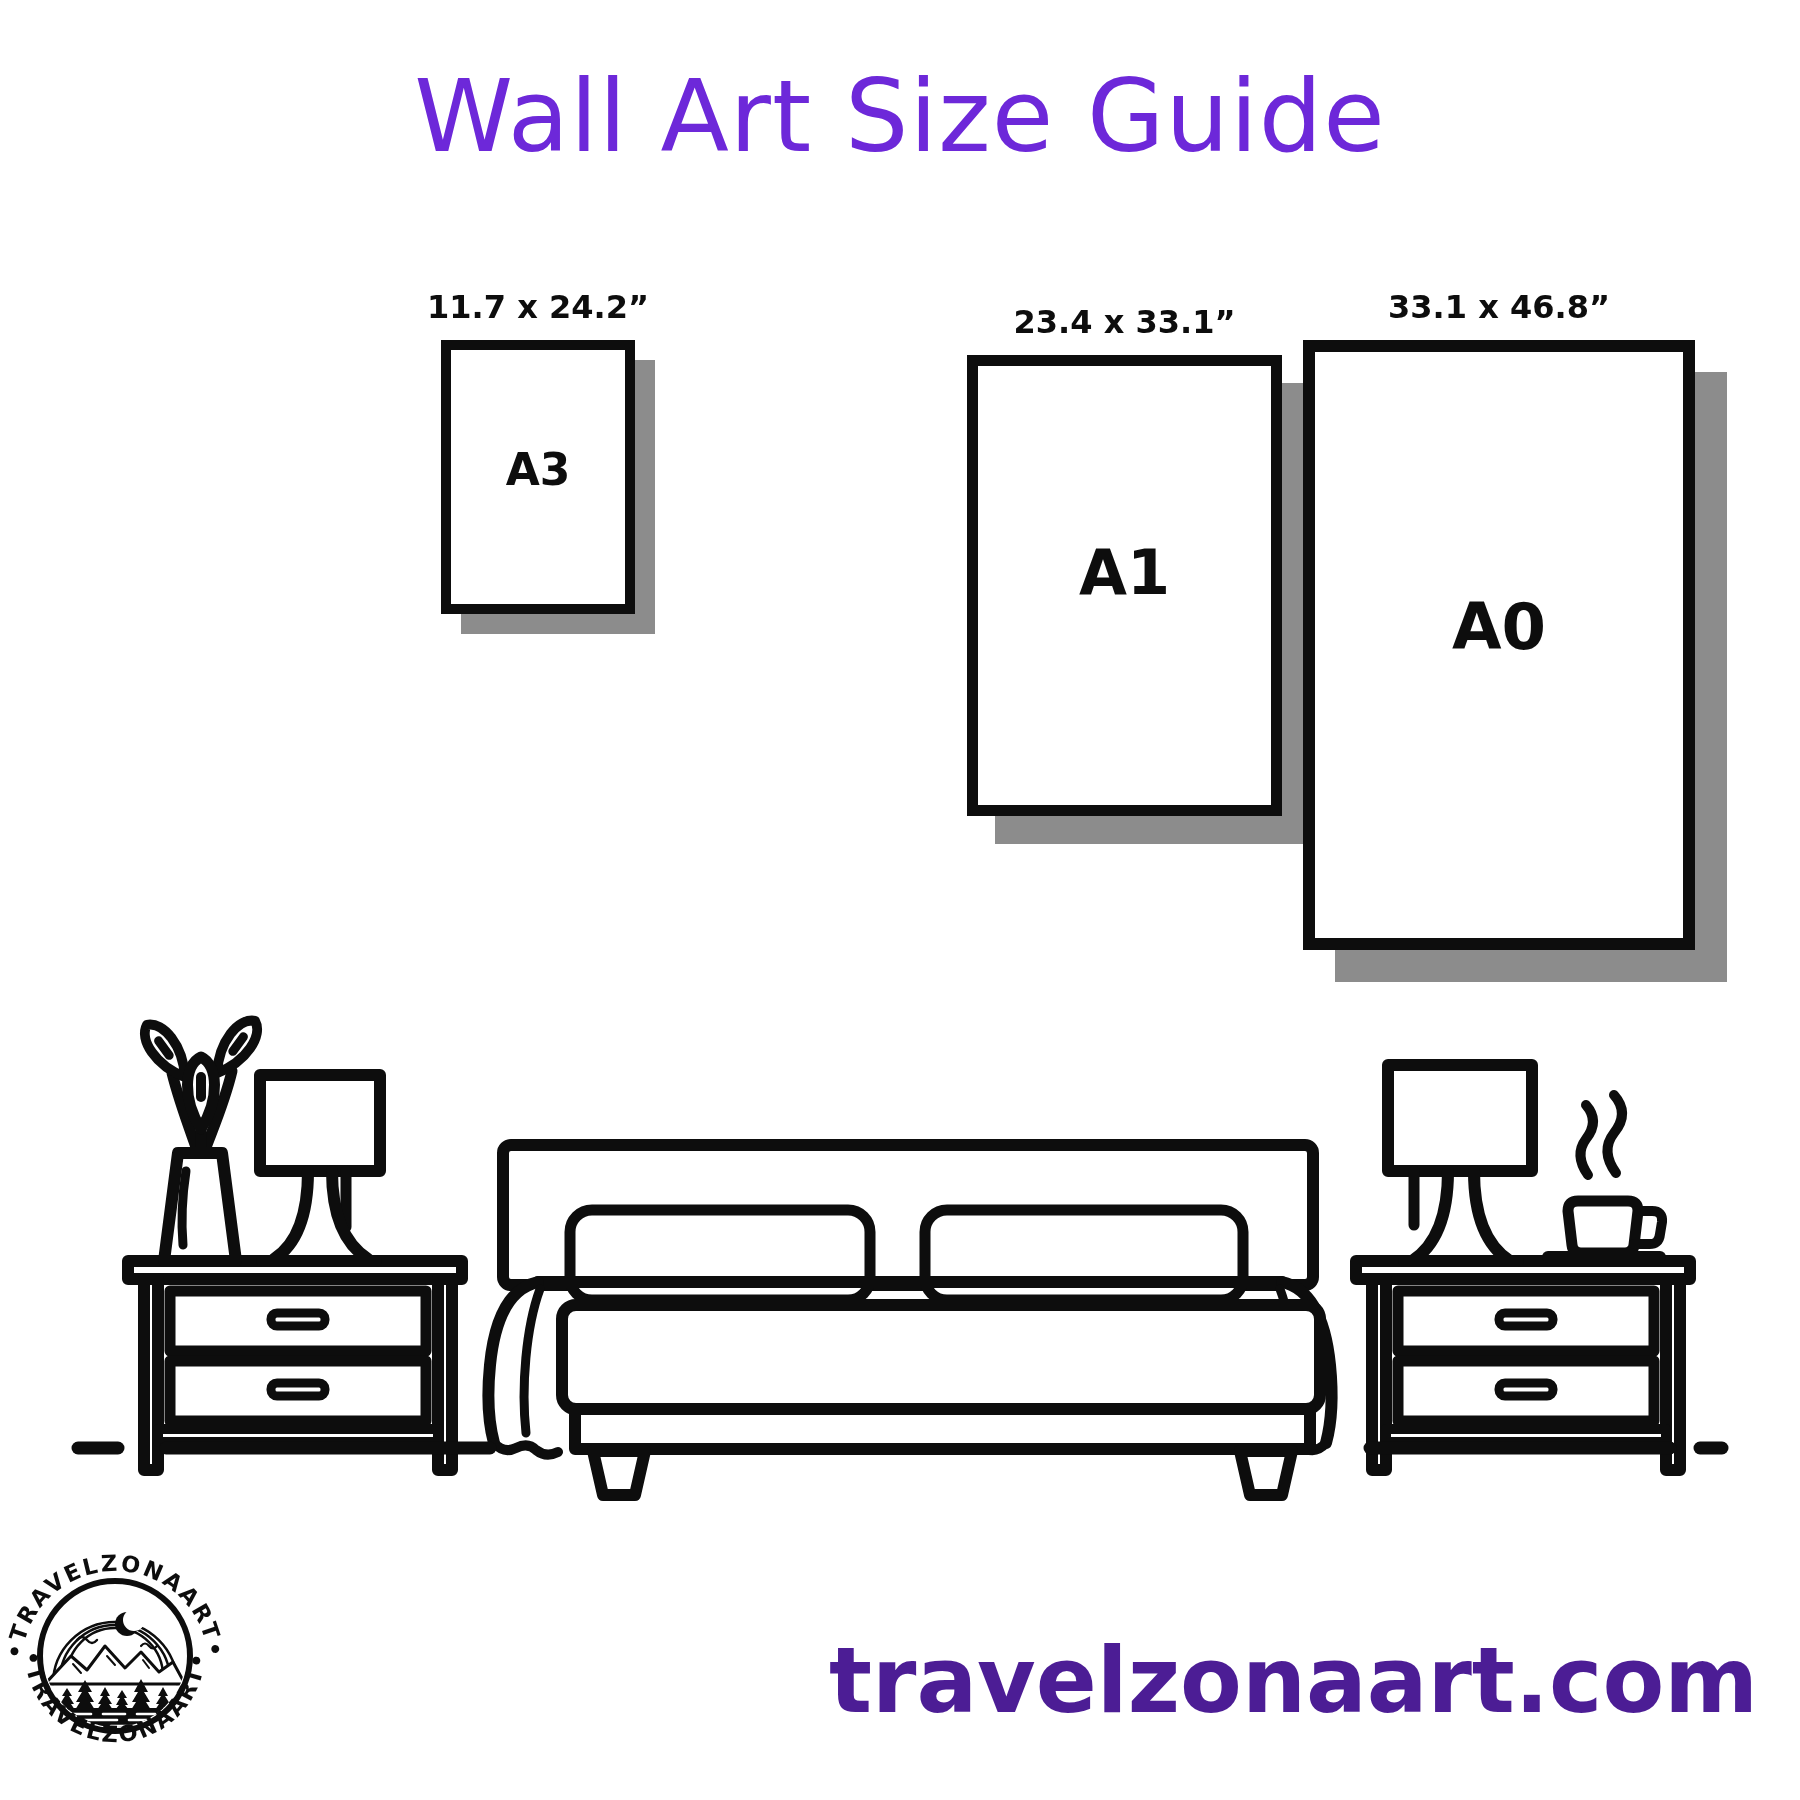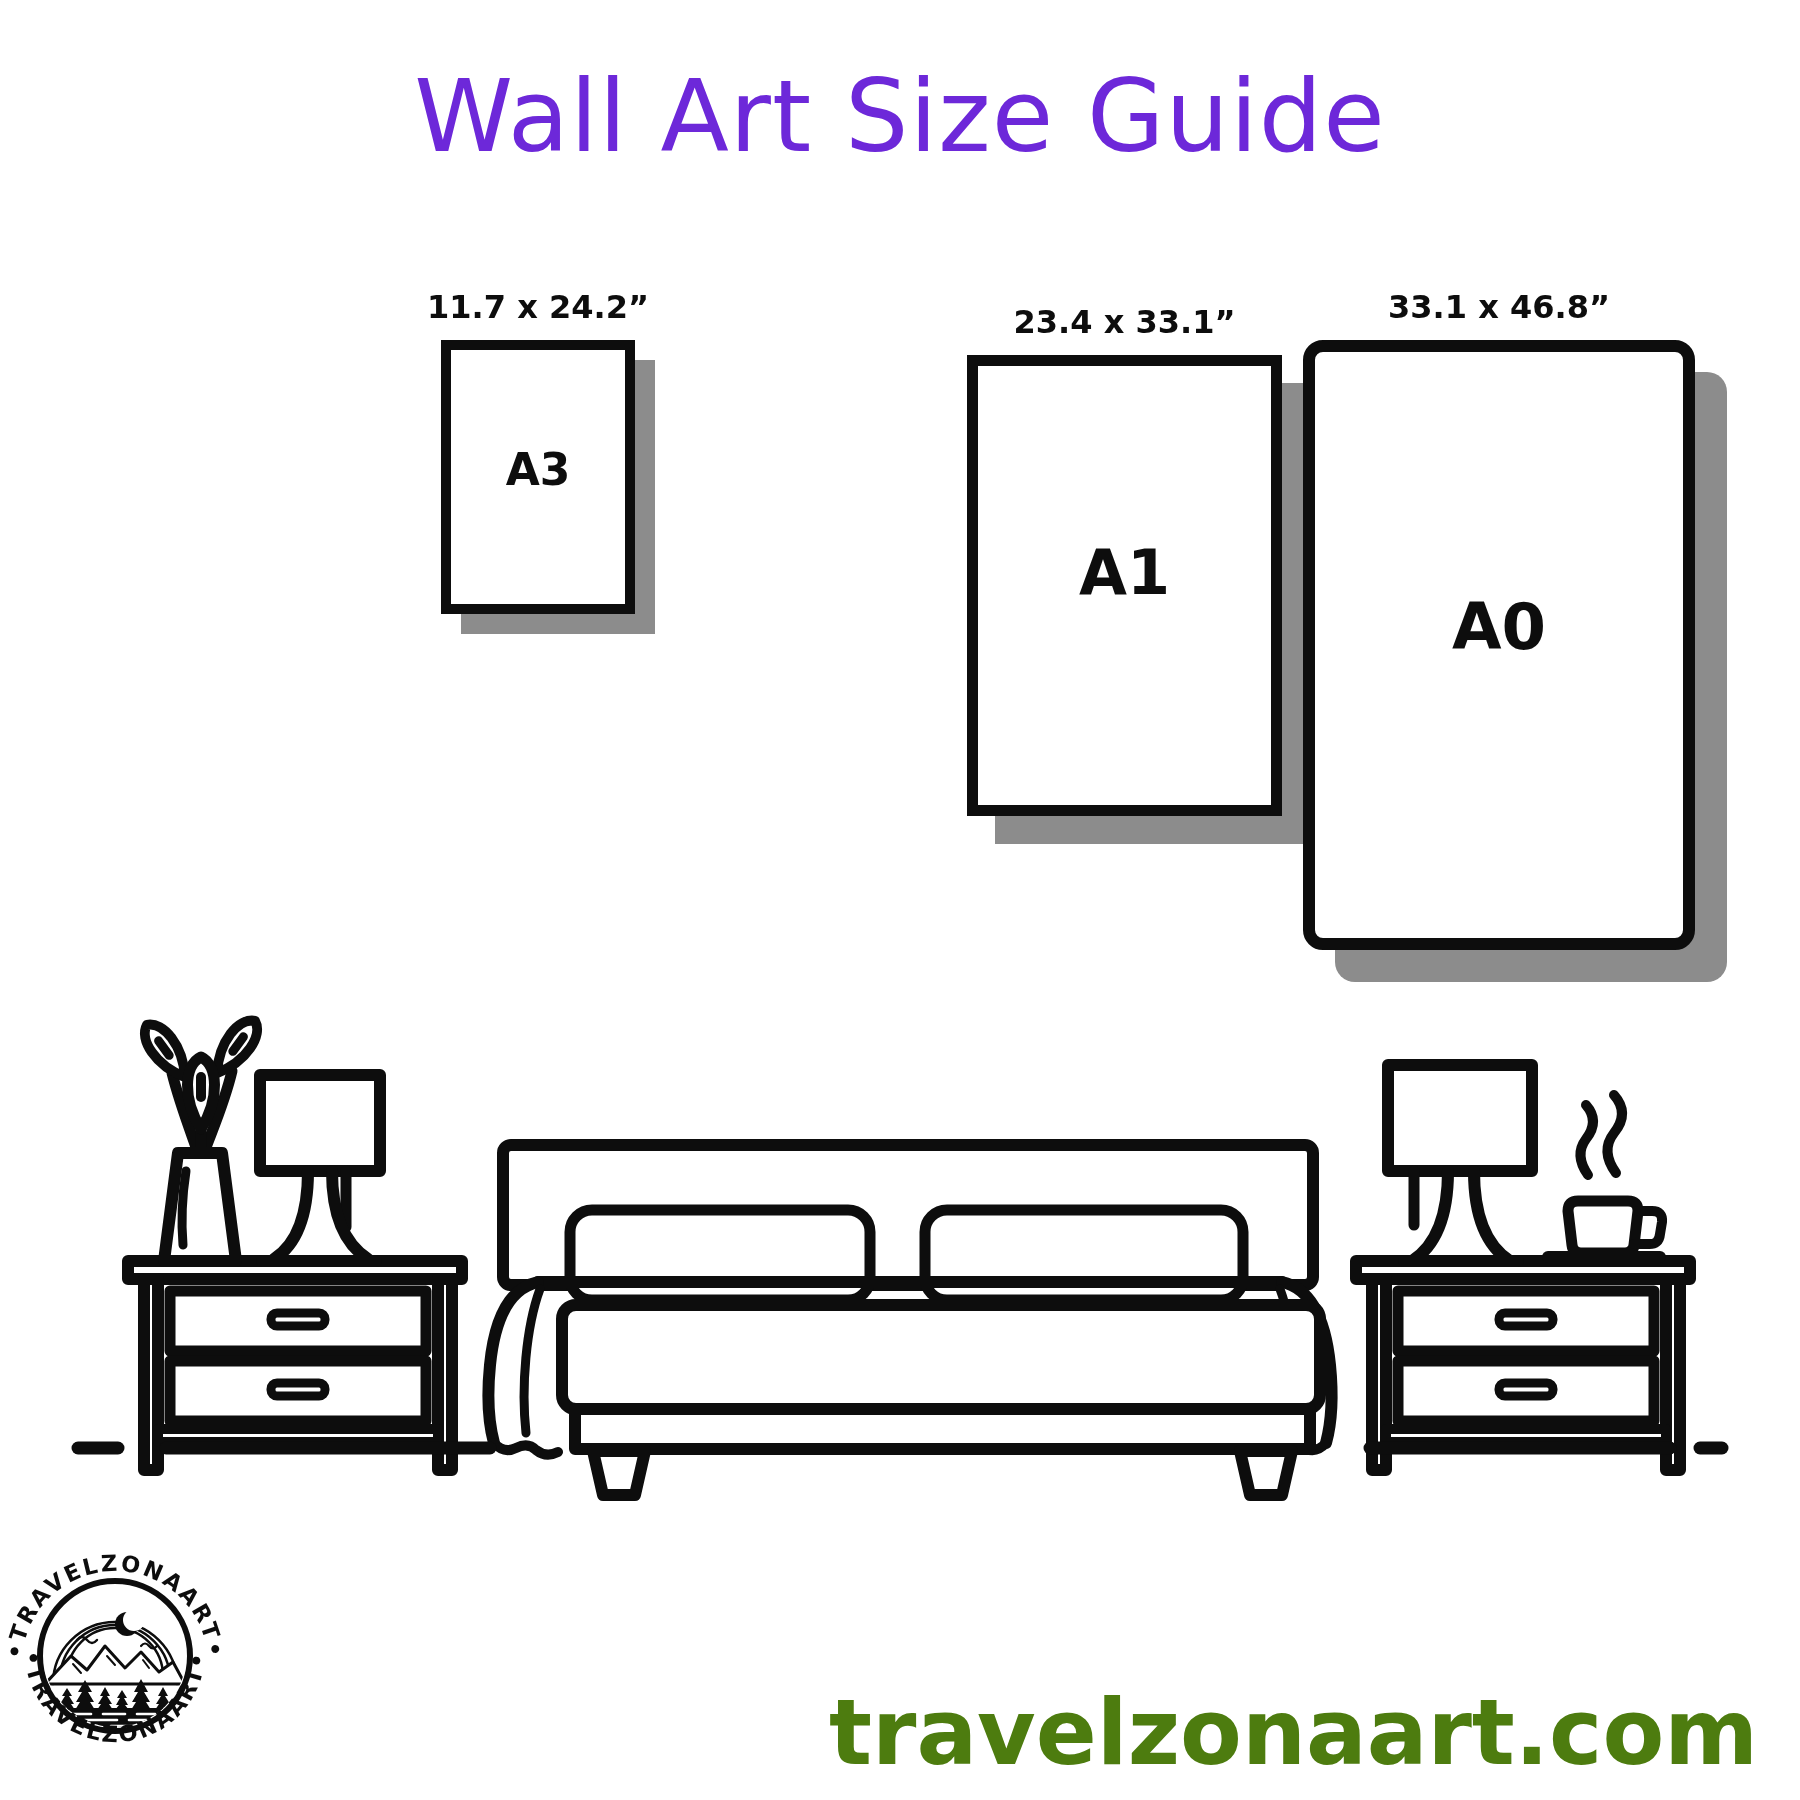--- a/index.html
+++ b/index.html
@@ -26,30 +26,30 @@
   .fw-a5{left:105px;} .fw-a5 .paper{width:111px;height:150px;border-width:8px;box-shadow:14px 14px 0 #8c8c8c;}
   .fw-a5 .size-letter{font-size:50px;}
   .fw-a4{left:260px;} .fw-a4 .paper{width:150px;height:215px;border-width:9px;box-shadow:17px 17px 0 #8c8c8c;}
   .fw-a4 .size-letter{font-size:54px;}
   .fw-a3{left:441px;} .fw-a3 .paper{width:194px;height:274px;border-width:10px;box-shadow:20px 20px 0 #8c8c8c;}
   .fw-a3 .size-letter{font-size:44px;}
   .fw-a2{left:664px;} .fw-a2 .paper{width:256px;height:352px;border-width:10px;box-shadow:24px 24px 0 #8c8c8c;}
   .fw-a2 .size-letter{font-size:60px;}
   .fw-a1{left:967px;margin-top:15px;} .fw-a1 .paper{width:315px;height:461px;border-width:11px;box-shadow:28px 28px 0 #8c8c8c;}
   .fw-a1 .size-letter{font-size:62px;}
-  .fw-a0{left:1303px;} .fw-a0 .paper{width:392px;height:610px;border-width:12px;box-shadow:32px 32px 0 #8c8c8c;border-radius:20px;}
+  .fw-a0{left:1303px;} .fw-a0 .paper{width:392px;height:610px;border-width:12px;box-shadow:32px 32px 0 #8c8c8c;}
   .fw-a0 .size-letter{font-size:64px;}
   
   #scene{position:absolute;left:70px;top:1005px;width:1660px;height:500px;}
   
   #logo{position:absolute;left:0px;top:1540px;width:230px;height:232px;}
   
   #website{
-    position:absolute;right:42px;top:1680px;font-size:90px;font-weight:bold;
-    color:#4d7c0f;white-space:nowrap;letter-spacing:0px;
+    position:absolute;right:42px;top:1628px;font-size:90px;font-weight:bold;
+    color:#4c1d95;white-space:nowrap;letter-spacing:0px;
   }
 </style>
 </head>
 <body>
 
 <div id="canvas">
 
   <div id="title">Wall Art Size Guide</div>
 
   <div class="frame-wrap fw-a3">

